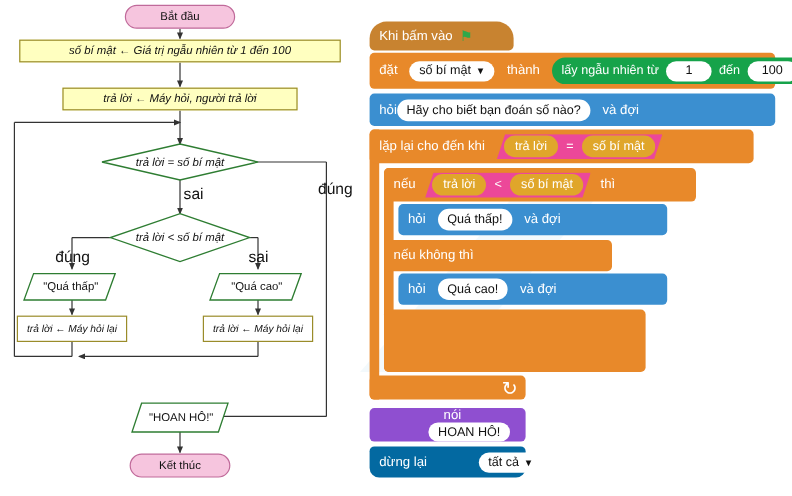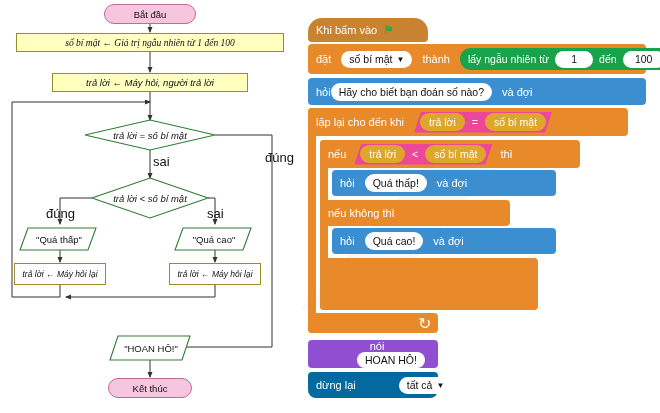--- a/index.html
+++ b/index.html
@@ -84,21 +84,21 @@
 
     <polygon points="28,228 96,228 88,250 20,250" fill="#ffffff" stroke="#2e7d32" stroke-width="1.1"></polygon>
 
     <polygon points="183,228 251,228 243,250 175,250" fill="#ffffff" stroke="#2e7d32" stroke-width="1.1"></polygon>
 
     <polygon points="118,336 190,336 182,360 110,360" fill="#ffffff" stroke="#2e7d32" stroke-width="1.1"></polygon>
   </svg>
 
   <div class="fc-node term" style="left:104px;top:4px;width:92px;height:20px;">Bắt đầu</div>
 
-  <div class="fc-node rect" style="left:16px;top:33px;width:268px;height:19px;padding:0 4px;font-family:Liberation Serif, serif;">
+  <div class="fc-node rect" style="left:16px;top:33px;width:268px;height:19px;padding:0 4px;">
     <span class="it">số bí mật ← Giá trị ngẫu nhiên từ 1 đến 100</span>
   </div>
 
   <div class="fc-node rect" style="left:52px;top:73px;width:196px;height:19px;padding:0 4px;">
     <span class="it">trả lời ← Máy hỏi, người trả lời</span>
   </div>
 
   <div class="fc-node" style="left:95px;top:126px;width:110px;height:18px;">
     <span class="it">trả lời = số bí mật</span>
   </div>

